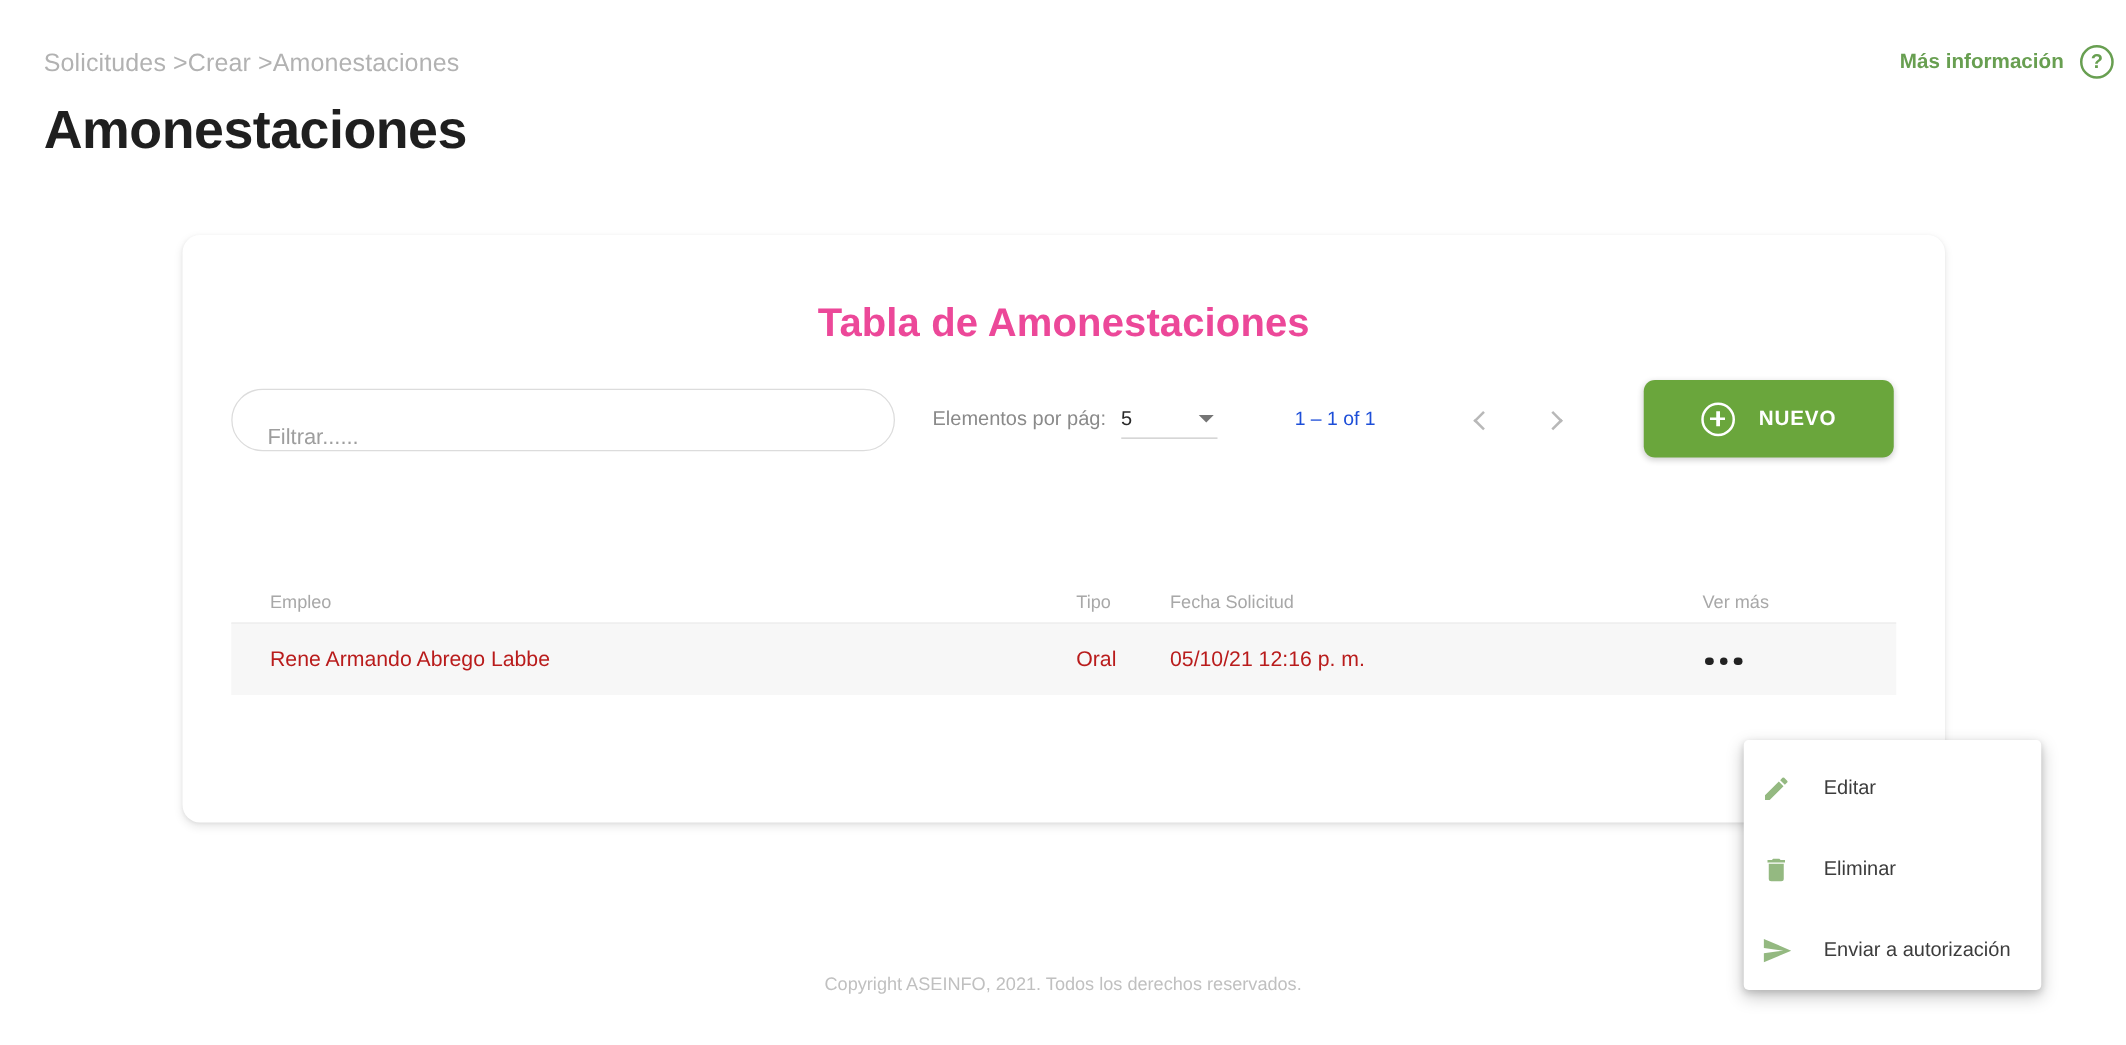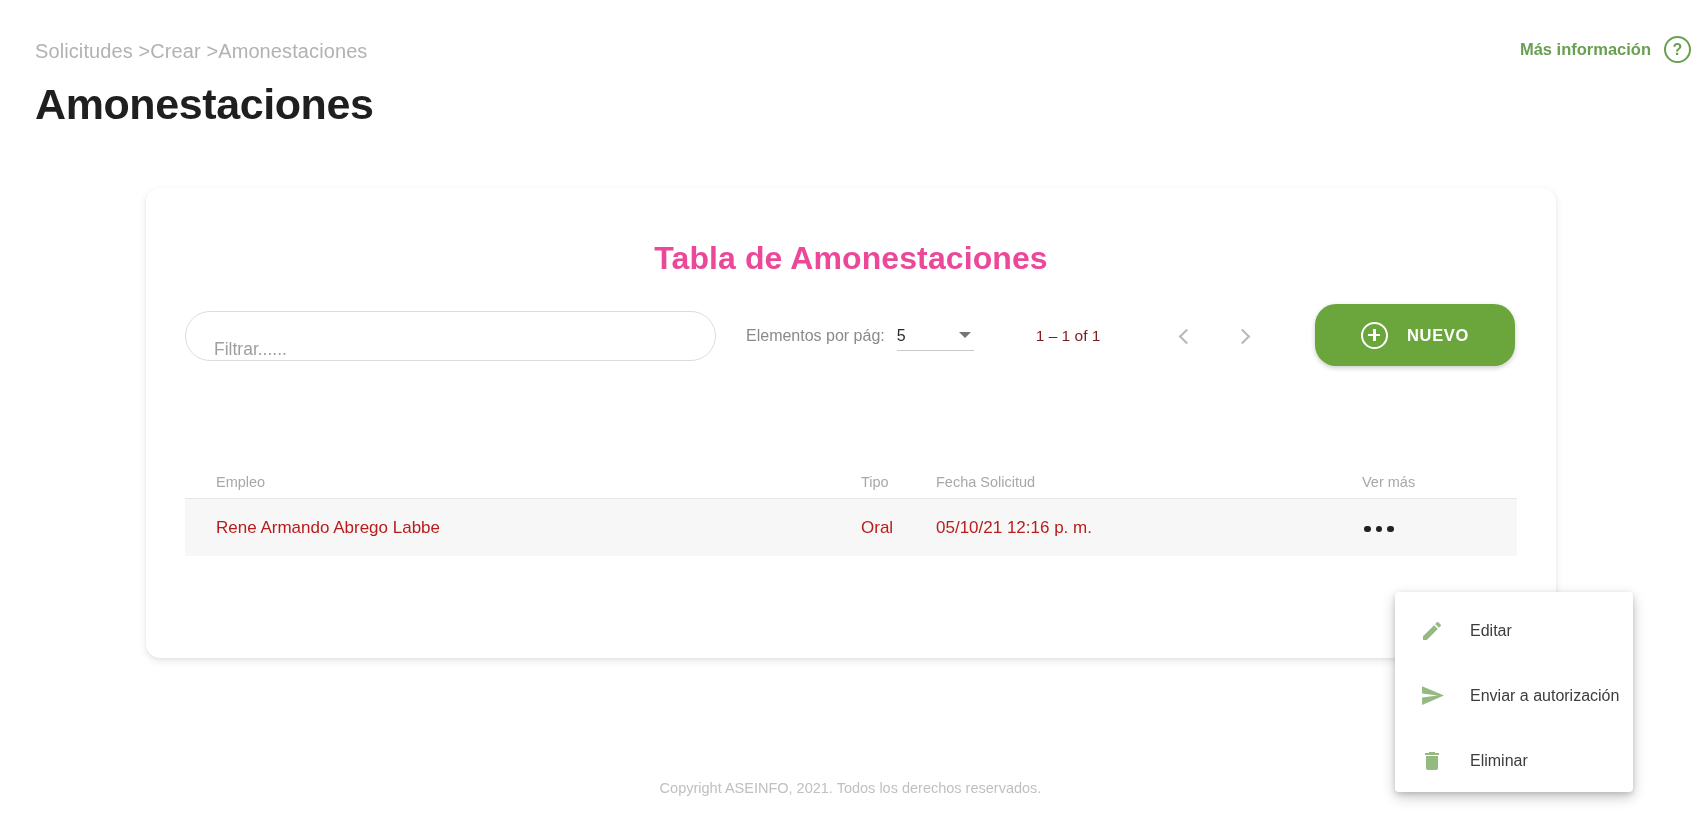--- a/index.html
+++ b/index.html
@@ -166,21 +166,21 @@
     right: 3px;
     top: 11px;
     width: 0; height: 0;
     border-left: 6px solid transparent;
     border-right: 6px solid transparent;
     border-top: 6px solid #757575;
   }
   .pg-range {
     margin-left: 62px;
     font-size: 15.5px;
-    color: #7f1d1d;
+    color: #1d4ed8;
     white-space: nowrap;
   }
   .pg-btn {
     width: 42px;
     height: 42px;
     margin-left: 18px;
     display: flex;
     align-items: center;
     justify-content: center;
     cursor: pointer;
@@ -197,21 +197,21 @@
   .chev.right { transform: rotate(45deg); margin-right: 4px; }
 
   .new-btn {
     position: absolute;
     right: 41px;
     top: 3px;
     width: 200px;
     height: 62px;
     background: #6aa63c;
     border: none;
-    border-radius: 21px;
+    border-radius: 9px;
     color: #ffffff;
     display: flex;
     align-items: center;
     justify-content: center;
     gap: 19px;
     cursor: pointer;
     box-shadow: 0 2px 5px rgba(0,0,0,0.20);
   }
   .plus-icon {
     width: 27px;
@@ -293,21 +293,21 @@
     background: #ffffff;
     border-radius: 4px;
     box-shadow: 0 5px 14px rgba(0,0,0,0.22), 0 2px 5px rgba(0,0,0,0.13);
     padding-top: 6px;
     z-index: 20;
   }
   .menu-item {
     height: 65px;
     display: flex;
     align-items: center;
-    padding-left: 24px;
+    padding-left: 13px;
     gap: 25px;
     cursor: pointer;
   }
   .menu-icon {
     width: 26px; height: 26px;
     flex: 0 0 auto;
     display: flex;
     align-items: center;
     justify-content: center;
   }
@@ -405,33 +405,33 @@
       <span class="menu-icon">
         <svg width="24" height="24" viewBox="0 0 24 24" fill="#94b981">
           <path d="M3 17.25V21h3.75L17.81 9.94l-3.75-3.75L3 17.25zM20.71 7.04a1 1 0 0 0 0-1.41l-2.34-2.34a1 1 0 0 0-1.41 0l-1.83 1.83 3.75 3.75 1.83-1.83z"></path>
         </svg>
       </span>
       <span class="menu-label">Editar</span>
     </div>
 
     <div class="menu-item">
       <span class="menu-icon">
+        <svg width="24" height="24" viewBox="0 0 24 24" fill="#94b981">
+          <path d="M6 19a2 2 0 0 0 2 2h8a2 2 0 0 0 2-2V7H6v12zM19 4h-3.5l-1-1h-5l-1 1H5v2h14V4z"></path>
+        </svg>
+      </span>
+      <span class="menu-label">Eliminar</span>
+    </div>
+
+    <div class="menu-item">
+      <span class="menu-icon">
         <svg width="25" height="25" viewBox="0 0 24 24" fill="#94b981">
           <path d="M2.01 21L23 12 2.01 3 2 10l15 2-15 2z"></path>
         </svg>
       </span>
       <span class="menu-label">Enviar a autorización</span>
     </div>
 
-    <div class="menu-item">
-      <span class="menu-icon">
-        <svg width="24" height="24" viewBox="0 0 24 24" fill="#94b981">
-          <path d="M6 19a2 2 0 0 0 2 2h8a2 2 0 0 0 2-2V7H6v12zM19 4h-3.5l-1-1h-5l-1 1H5v2h14V4z"></path>
-        </svg>
-      </span>
-      <span class="menu-label">Eliminar</span>
-    </div>
-
   </div>
 
   <div class="footer">Copyright ASEINFO, 2021. Todos los derechos reservados.</div>
 
 </div>
 
 </body></html>

